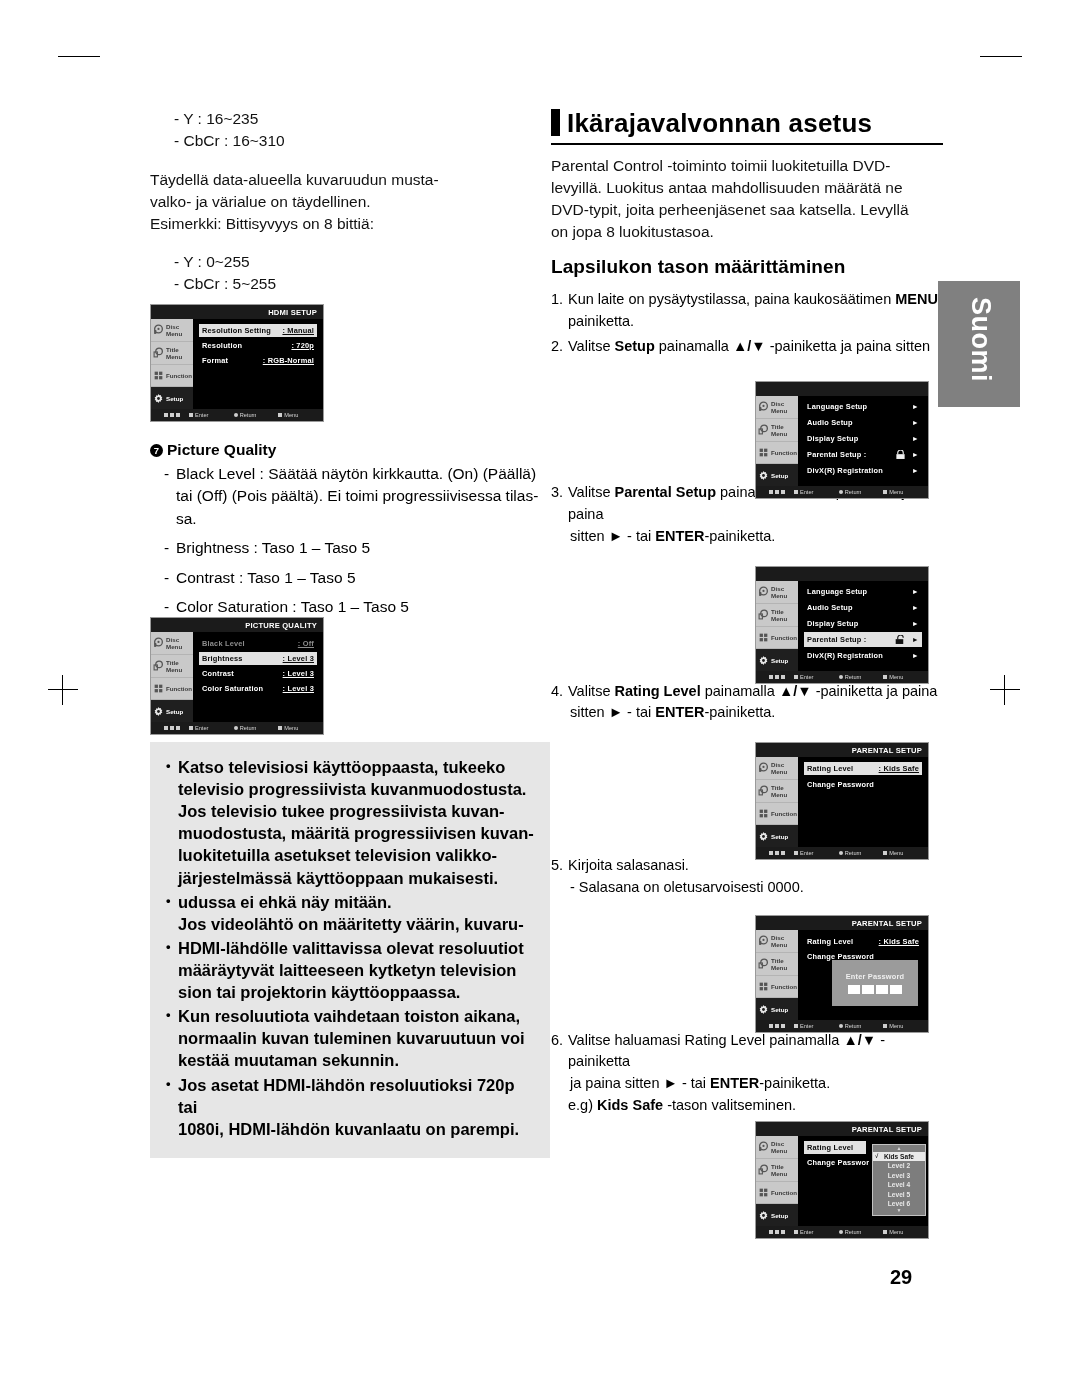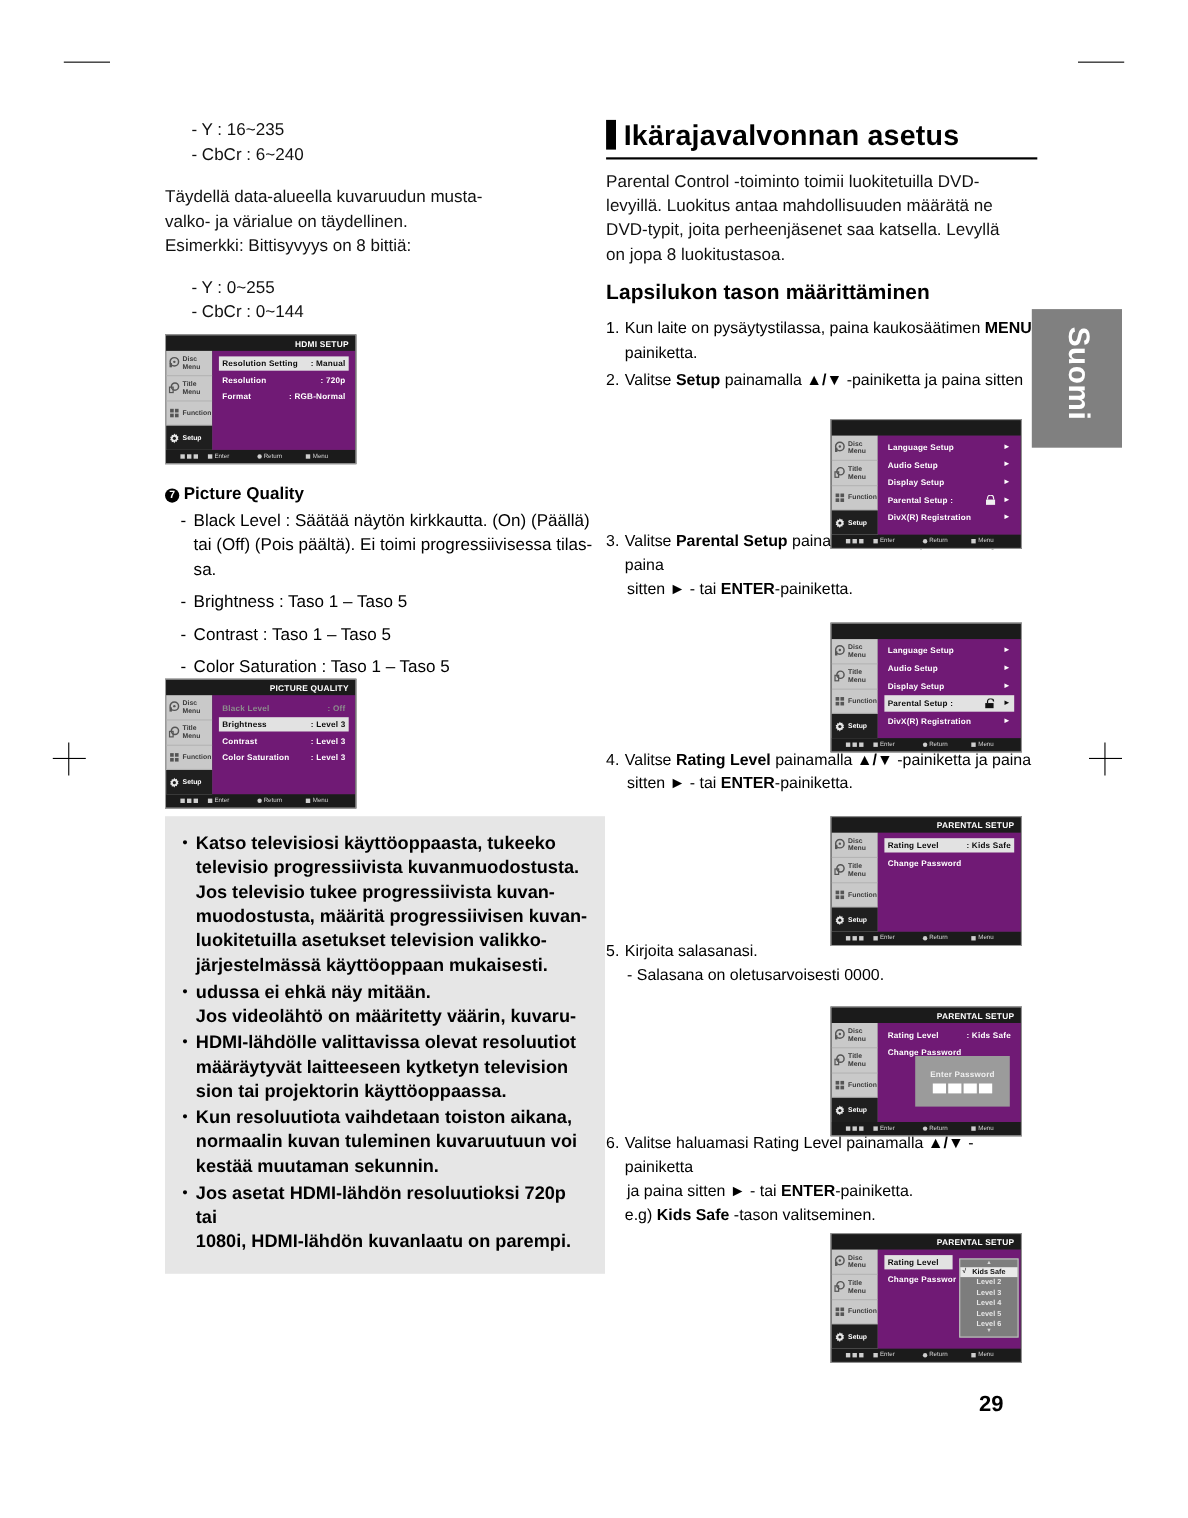--- a/index.html
+++ b/index.html
@@ -125,37 +125,37 @@
     padding-left:2px;
     color:#3a3a3a;font-size:6.2px;font-weight:bold;
     border-bottom:1px solid #b4b4b4;
     box-sizing:border-box;
     position:relative;
   }
   .rail-item:last-child{border-bottom:none;}
   .rail-item.active{background:#1f1f1f;color:#ffffff;}
   .rail-ico{width:11px;height:11px;flex:0 0 11px;display:block;}
   .osd-main{
-    flex:1;background:#701a75;
+    flex:1;background:#000000;
     padding:5px 6px 0 6px;
     box-sizing:border-box;
     position:relative;
   }
   .osd-row{
     display:flex;align-items:center;
     height:13px;
     font-size:7.4px;font-weight:bold;
     letter-spacing:.2px;
     padding:0 3px;
     box-sizing:border-box;
     margin-bottom:2px;
     color:#ffffff;
   }
   .osd-row .lbl{flex:1;white-space:nowrap;}
-  .osd-row .val{white-space:nowrap;}
+  .osd-row .val{white-space:nowrap;text-decoration:underline;}
   .osd-row .arr{margin-left:auto;font-size:7px;}
   .osd-row.sel{background:#e2e2e2;color:#0a0a0a;}
   .osd-row.dim{color:#8d8d8d;gap:36px;}
   .osd-foot{
     height:12px;background:#1b1b1b;
     display:flex;align-items:center;
     font-size:5.6px;color:#d8d8d8;
     padding-left:4px;
     box-sizing:border-box;
     gap:0px;
@@ -197,32 +197,32 @@
 <div class="page">
 
   <div class="crop crop-h" style="left:58px;top:56px;"></div>
   <div class="crop crop-h" style="left:980px;top:56px;"></div>
   <div class="reg" style="left:48px;top:675px;"></div>
   <div class="reg" style="left:990px;top:675px;"></div>
 
   <div class="col-left">
 
     <div class="t dashline">- Y : 16~235</div>
-    <div class="t dashline">- CbCr : 6~240</div>
+    <div class="t dashline">- CbCr : 16~310</div>
 
     <div class="spacer-16"></div>
 
     <div class="t">Täydellä data-alueella kuvaruudun musta-</div>
     <div class="t">valko- ja värialue on täydellinen.</div>
     <div class="t">Esimerkki: Bittisyvyys on 8 bittiä:</div>
 
     <div class="spacer-16"></div>
 
     <div class="t dashline">- Y : 0~255</div>
-    <div class="t dashline">- CbCr : 0~144</div>
+    <div class="t dashline">- CbCr : 5~255</div>
 
     <div class="osd" style="left:0px;top:196px;">
       <div class="osd-title">HDMI SETUP</div>
       <div class="osd-body">
         <div class="osd-rail">
           <div class="rail-item">
             <svg class="rail-ico" viewBox="0 0 20 20">
                 <circle cx="10" cy="9" r="7" fill="none" stroke="#555" stroke-width="2.4"></circle>
                 <circle cx="10" cy="9" r="2" fill="#555"></circle>
                 <rect x="2" y="11" width="4" height="7" fill="#555"></rect>

